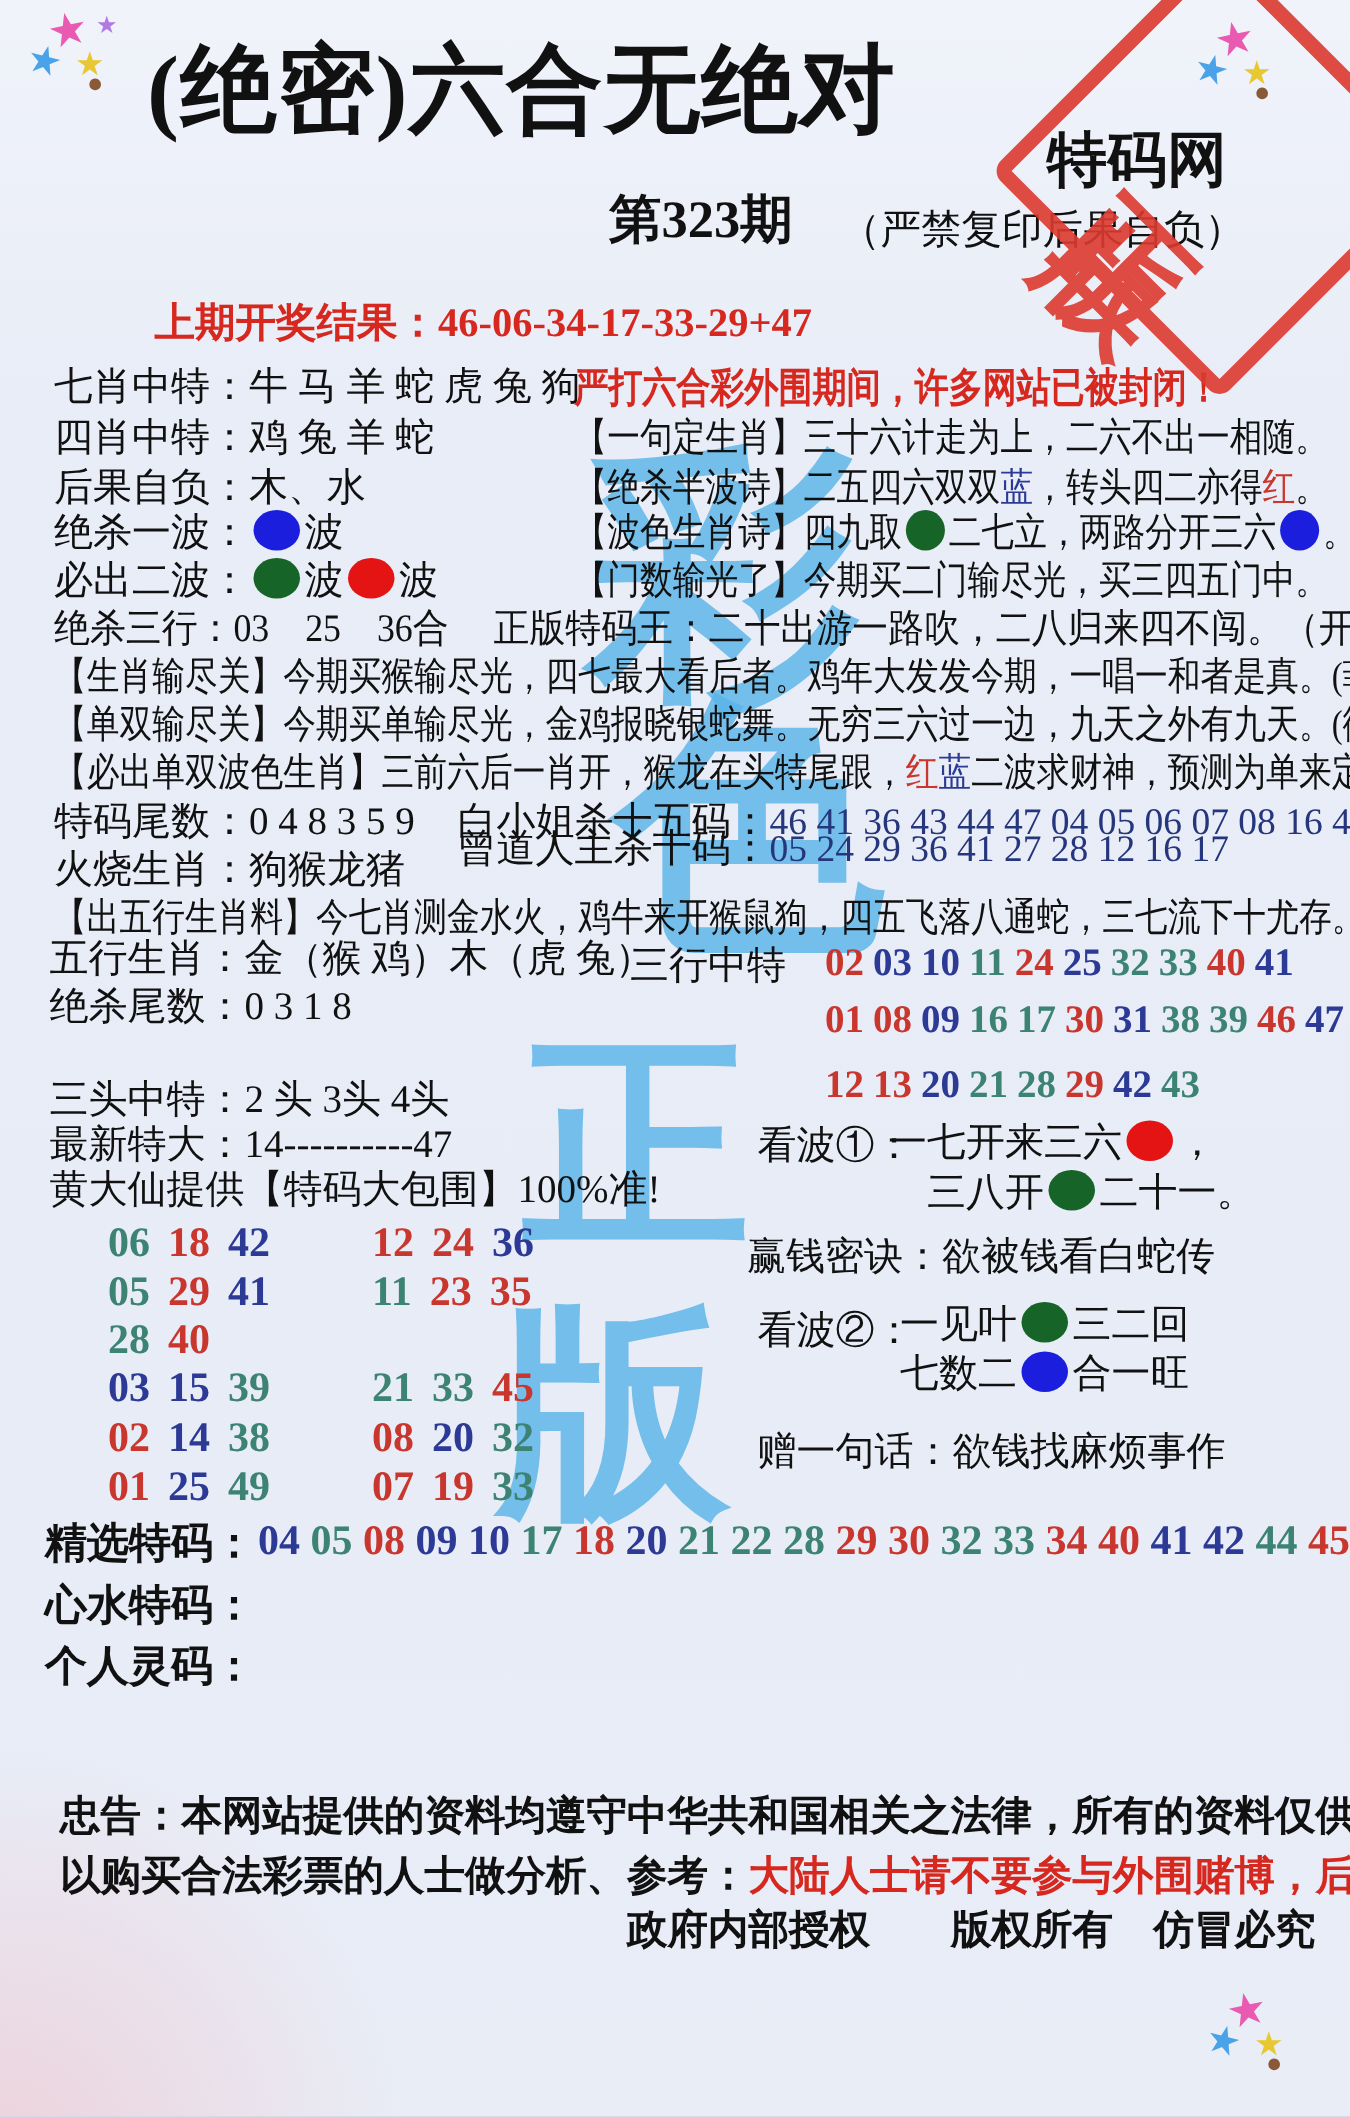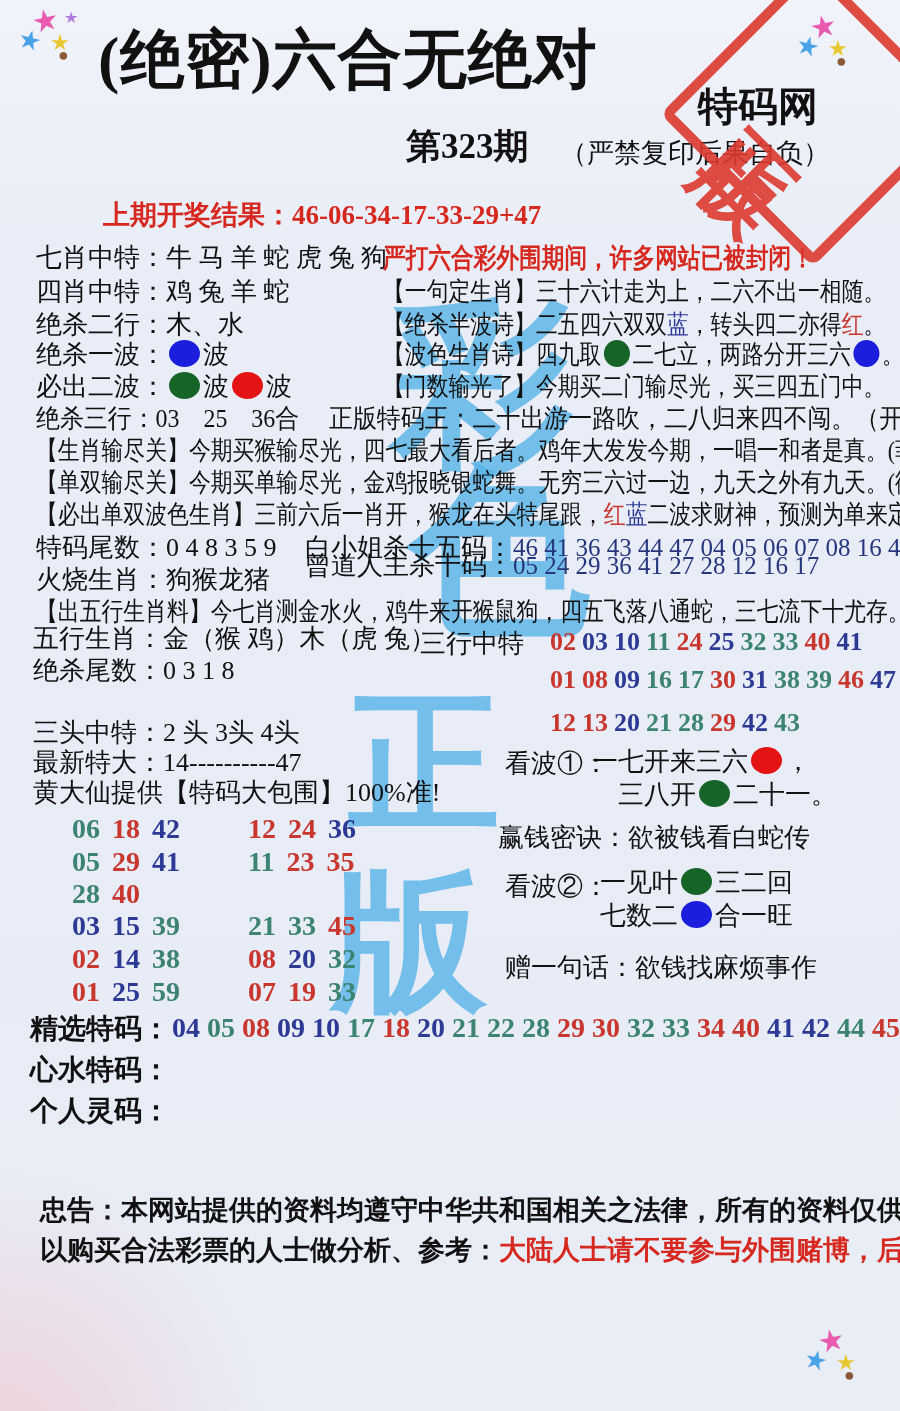--- a/index.html
+++ b/index.html
@@ -78,21 +78,21 @@
   <div class="ln" style="left:560px;top:138px;font-size:27px;text-align:right;">（严禁复印后果自负）</div>
   <div class="ln warn" style="left:103px;top:184px;font-size:27px;margin-top:16px;">上期开奖结果：46-06-34-17-33-29+47</div>
   <div class="stamp">
     <div class="txt">正版</div>
   </div>
 
   <div class="ln" style="left:36px;top:243px;"><span>七肖中特：牛 马 羊 蛇 虎 兔 狗</span></div>
   <div class="ln cond" style="left:383px;top:243px;font-size:27px;"><span class="warn" style="font-weight: 700;">严打六合彩外围期间，许多网站已被封闭！</span></div>
   <div class="ln" style="left:36px;top:277px;"><span>四肖中特：鸡 兔 羊 蛇</span></div>
   <div class="ln cond" style="left:383px;top:277px;"><span>【一句定生肖】三十六计走为上，二六不出一相随。</span></div>
-  <div class="ln" style="left:36px;top:310px;"><span>绝杀二行：木、水</span></div>
+  <div class="ln" style="left:36px;top:310px;"><span>后果自负：木、水</span></div>
   <div class="ln cond" style="left:383px;top:310px;"><span>【绝杀半波诗】二五四六双双</span><span class="c-blue">蓝</span><span>，转头四二亦得</span><span class="c-red">红</span><span>。</span></div>
   <div class="ln" style="left:36px;top:340px;"><span>绝杀一波：</span><span class="ball ball-blue"></span><span>波</span></div>
   <div class="ln cond" style="left:383px;top:340px;"><span>【波色生肖诗】四九取</span><span class="ball ball-green"></span><span>二七立，两路分开三六</span><span class="ball ball-blue"></span><span>。</span></div>
   <div class="ln" style="left:36px;top:372px;"><span>必出二波：</span><span class="ball ball-green"></span><span>波</span><span class="ball ball-red"></span><span>波</span></div>
   <div class="ln cond" style="left:383px;top:372px;"><span>【门数输光了】今期买二门输尽光，买三四五门中。</span></div>
   <div class="ln cond2" style="left:36px;top:404px;"><span>绝杀三行：03　25　36合　 正版特码王：二十出游一路吹，二八归来四不闯。（开:鸡猪）</span></div>
 
   <div class="ln cond" style="left:36px;top:436px;"><span>【生肖输尽关】今期买猴输尽光，四七最大看后者。鸡年大发发今期，一唱一和者是真。(菲)</span></div>
   <div class="ln cond" style="left:36px;top:468px;"><span>【单双输尽关】今期买单输尽光，金鸡报晓银蛇舞。无穷三六过一边，九天之外有九天。(街)</span></div>
   <div class="ln cond" style="left:36px;top:500px;"><span>【必出单双波色生肖】三前六后一肖开，猴龙在头特尾跟，</span><span class="c-red">红</span><span class="c-blue">蓝</span><span>二波求财神，预测为单来定特</span></div>
@@ -115,21 +115,21 @@
   <div class="ln" style="left:420px;top:629px;">三行中特</div>
   <div class="ln nums-sx" style="left:550px;top:627px;"><span class="num c-red">02</span><span class="num c-blue">03</span><span class="num c-blue">10</span><span class="num c-green">11</span><span class="num c-red">24</span><span class="num c-blue">25</span><span class="num c-green">32</span><span class="num c-green">33</span><span class="num c-red">40</span><span class="num c-blue">41</span></div>
   <div class="ln nums-sx" style="left:550px;top:665px;"><span class="num c-red">01</span><span class="num c-red">08</span><span class="num c-blue">09</span><span class="num c-green">16</span><span class="num c-green">17</span><span class="num c-red">30</span><span class="num c-blue">31</span><span class="num c-green">38</span><span class="num c-green">39</span><span class="num c-red">46</span><span class="num c-blue">47</span></div>
   <div class="ln nums-sx" style="left:550px;top:708px;"><span class="num c-red">12</span><span class="num c-red">13</span><span class="num c-blue">20</span><span class="num c-green">21</span><span class="num c-green">28</span><span class="num c-red">29</span><span class="num c-blue">42</span><span class="num c-green">43</span></div>
 
   <div class="ln nums-grid" style="left:72px;top:813px;"><span class="num c-green">06</span><span class="num c-red">18</span><span class="num c-blue">42</span></div>
   <div class="ln nums-grid" style="left:72px;top:846px;"><span class="num c-green">05</span><span class="num c-red">29</span><span class="num c-blue">41</span></div>
   <div class="ln nums-grid" style="left:72px;top:878px;"><span class="num c-green">28</span><span class="num c-red">40</span></div>
   <div class="ln nums-grid" style="left:72px;top:910px;"><span class="num c-blue">03</span><span class="num c-blue">15</span><span class="num c-green">39</span></div>
   <div class="ln nums-grid" style="left:72px;top:943px;"><span class="num c-red">02</span><span class="num c-blue">14</span><span class="num c-green">38</span></div>
-  <div class="ln nums-grid" style="left:72px;top:976px;"><span class="num c-red">01</span><span class="num c-blue">25</span><span class="num c-green">59</span></div>
+  <div class="ln nums-grid" style="left:72px;top:976px;"><span class="num c-red">01</span><span class="num c-blue">25</span><span class="num c-green">49</span></div>
   <div class="ln nums-grid" style="left:248px;top:813px;"><span class="num c-red">12</span><span class="num c-red">24</span><span class="num c-blue">36</span></div>
   <div class="ln nums-grid" style="left:248px;top:846px;"><span class="num c-green">11</span><span class="num c-red">23</span><span class="num c-red">35</span></div>
   <div class="ln nums-grid" style="left:248px;top:910px;"><span class="num c-green">21</span><span class="num c-green">33</span><span class="num c-red">45</span></div>
   <div class="ln nums-grid" style="left:248px;top:943px;"><span class="num c-red">08</span><span class="num c-blue">20</span><span class="num c-green">32</span></div>
   <div class="ln nums-grid" style="left:248px;top:976px;"><span class="num c-red">07</span><span class="num c-red">19</span><span class="num c-green">33</span></div>
 
   <div class="ln" style="left:505px;top:749px;">看波①：</div>
   <div class="ln" style="left:592px;top:747px;"><span>一七开来三六</span><span class="ball ball-red"></span><span>，</span></div>
   <div class="ln" style="left:618px;top:780px;"><span>三八开</span><span class="ball ball-green"></span><span>二十一。</span></div>
   <div class="ln" style="left:498px;top:823px;">赢钱密诀：欲被钱看白蛇传</div>
@@ -140,14 +140,15 @@
 
   <div class="ln bold sans" style="left:30px;top:1013px;font-size:28px;">精选特码：</div>
   <div class="ln nums-jx" style="left:172px;top:1012px;"><span class="num c-blue">04</span><span class="num c-green">05</span><span class="num c-red">08</span><span class="num c-blue">09</span><span class="num c-blue">10</span><span class="num c-green">17</span><span class="num c-red">18</span><span class="num c-blue">20</span><span class="num c-green">21</span><span class="num c-green">22</span><span class="num c-green">28</span><span class="num c-red">29</span><span class="num c-red">30</span><span class="num c-green">32</span><span class="num c-green">33</span><span class="num c-red">34</span><span class="num c-red">40</span><span class="num c-blue">41</span><span class="num c-blue">42</span><span class="num c-green">44</span><span class="num c-red">45</span></div>
   <div class="ln bold sans" style="left:30px;top:1054px;font-size:28px;">心水特码：</div>
   <div class="ln bold sans" style="left:30px;top:1095px;font-size:28px;">个人灵码：</div>
 
   <div class="ln bold sans" style="left:40px;top:1195px;font-size:27px;">忠告：本网站提供的资料均遵守中华共和国相关之法律，所有的资料仅供可</div>
   <div class="ln bold sans" style="left:40px;top:1235px;font-size:27px;">
     <span>以购买合法彩票的人士做分析、参考：</span><span class="warn">大陆人士请不要参与外围赌博，后果自负。</span>
   </div>
+  <div class="ln bold sans" style="left:418px;top:1271px;font-size:27px;">政府内部授权　　版权所有　仿冒必究</div>
 
 </div>
 
 </body></html>

